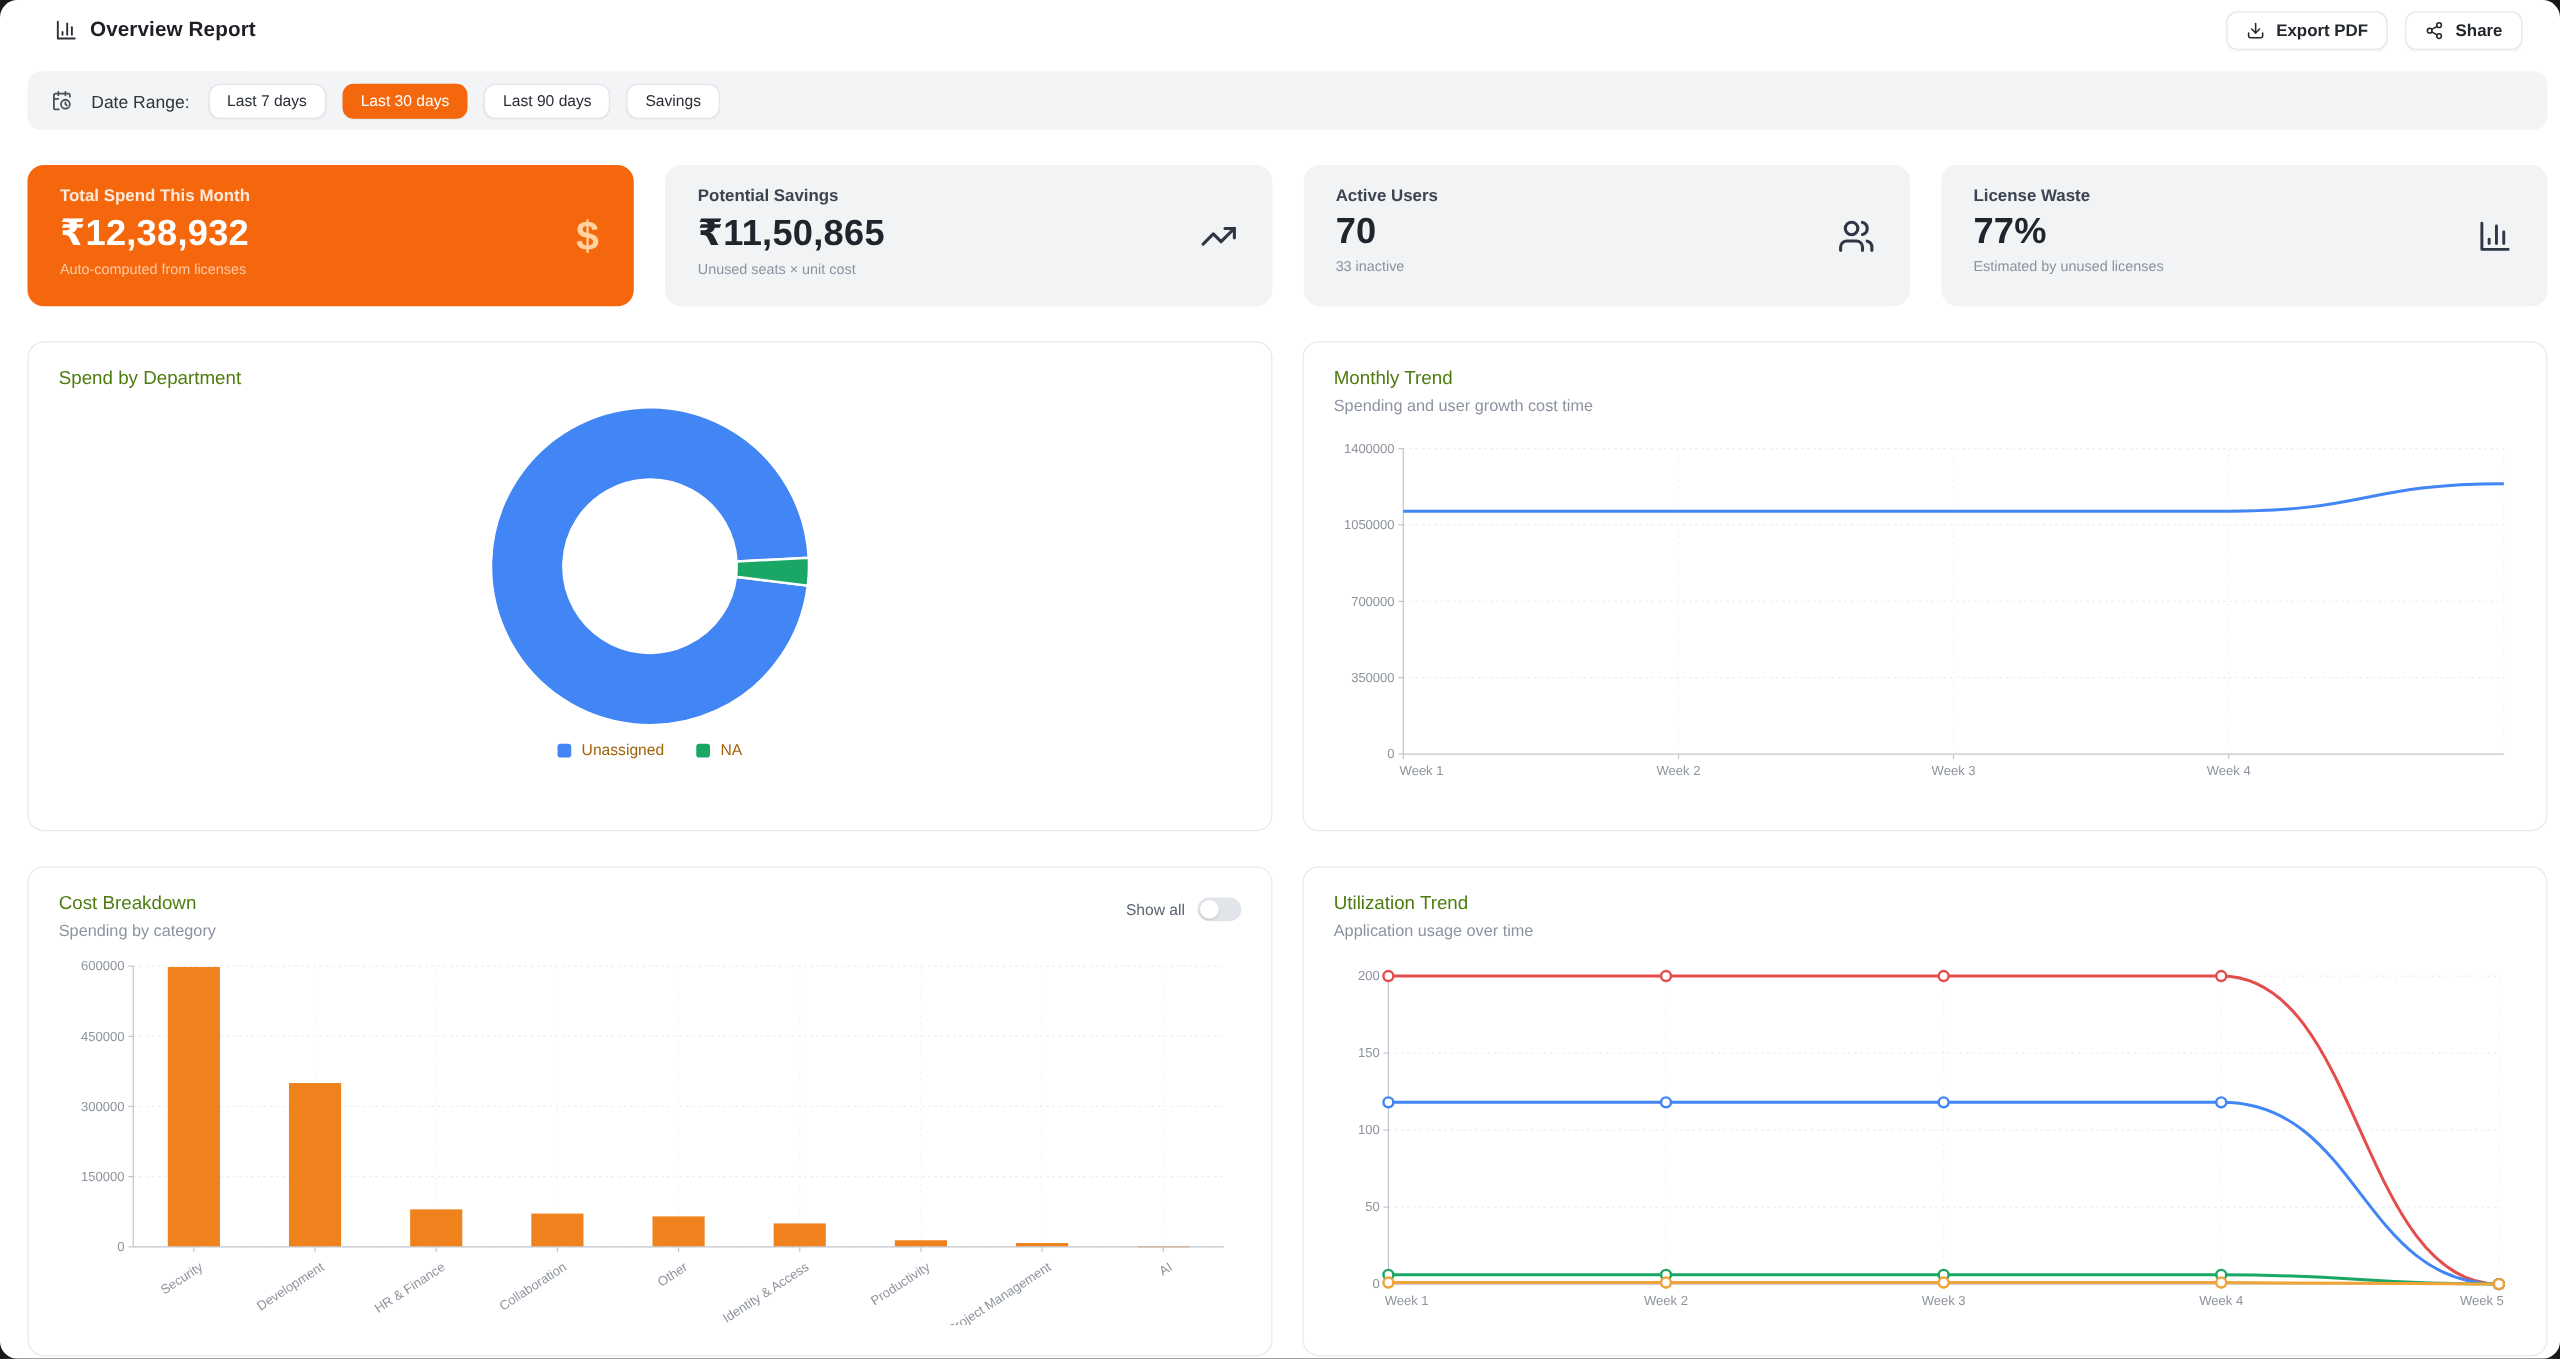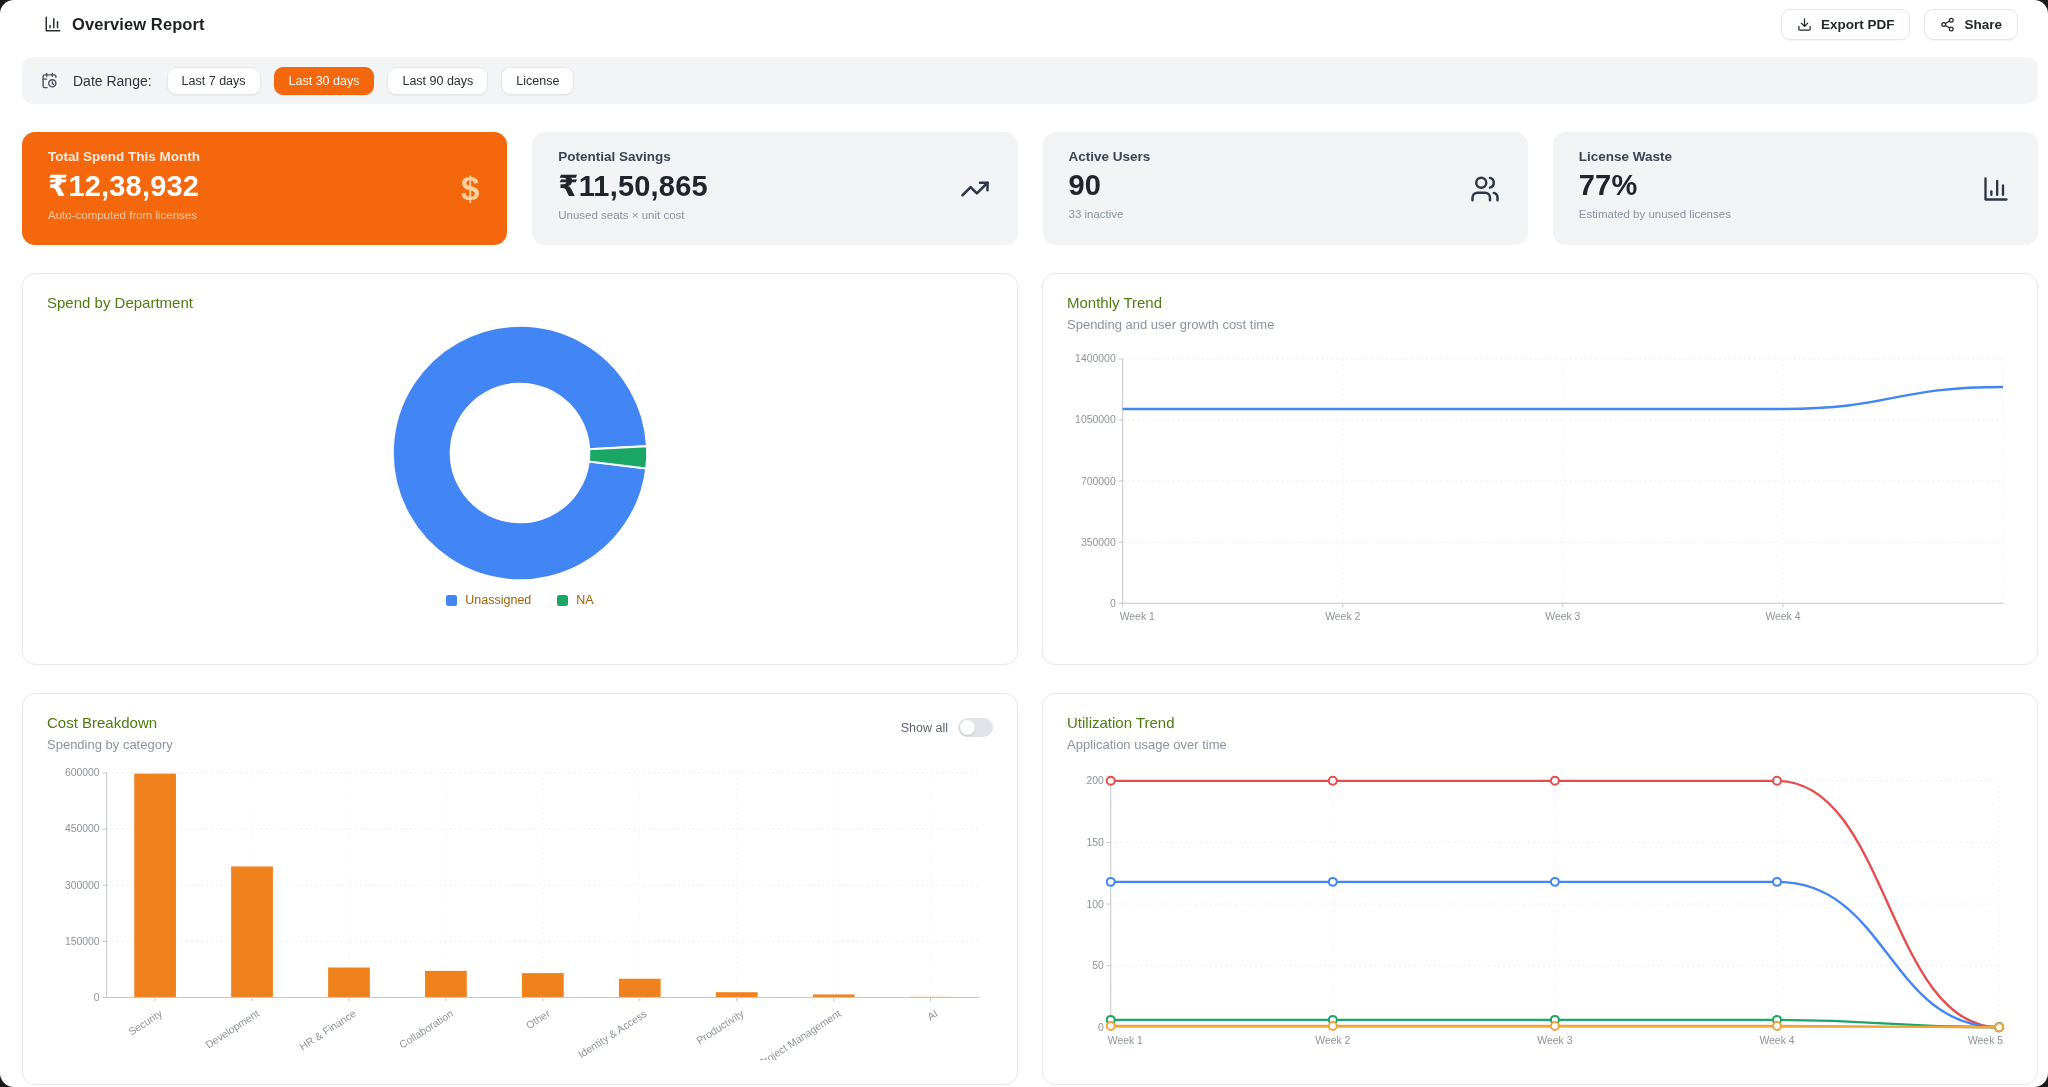--- a/index.html
+++ b/index.html
@@ -102,21 +102,21 @@
           <path d="M3 10h5"></path>
           <circle cx="16" cy="16" r="5"></circle>
           <path d="M16 14v2l1.5 1.5"></path>
         </svg>
     </span>
     <span class="dr-label">Date Range:</span>
     <div class="dr-pills">
         <button class="pill">Last 7 days</button>
         <button class="pill active">Last 30 days</button>
         <button class="pill">Last 90 days</button>
-        <button class="pill">License</button>
+        <button class="pill">Savings</button>
       </div>
   </div>
 
   <div class="stats">
       <div class="card accent">
         <div class="c-label">Total Spend This Month</div>
         <div class="c-value">₹12,38,932</div>
         <div class="c-sub">Auto-computed from licenses</div>
         <span class="c-icon icon">
           <span class="dollar">$</span>
@@ -128,21 +128,21 @@
         <div class="c-sub">Unused seats × unit cost</div>
         <span class="c-icon icon">
           <svg width="30" height="30" viewBox="0 0 24 24" fill="none" stroke="#2f3747" stroke-width="2" stroke-linecap="round" stroke-linejoin="round">
             <polyline points="22 7 13.5 15.5 8.5 10.5 2 17"></polyline>
             <polyline points="16 7 22 7 22 13"></polyline>
           </svg>
         </span>
       </div>
       <div class="card">
         <div class="c-label">Active Users</div>
-        <div class="c-value">90</div>
+        <div class="c-value">70</div>
         <div class="c-sub">33 inactive</div>
         <span class="c-icon icon">
           <svg width="30" height="30" viewBox="0 0 24 24" fill="none" stroke="#2f3747" stroke-width="2" stroke-linecap="round" stroke-linejoin="round">
             <path d="M16 21v-2a4 4 0 0 0-4-4H6a4 4 0 0 0-4 4v2"></path>
             <circle cx="9" cy="7" r="4"></circle>
             <path d="M22 21v-2a4 4 0 0 0-3-3.87"></path>
             <path d="M16 3.13a4 4 0 0 1 0 7.75"></path>
           </svg>
         </span>
       </div>

